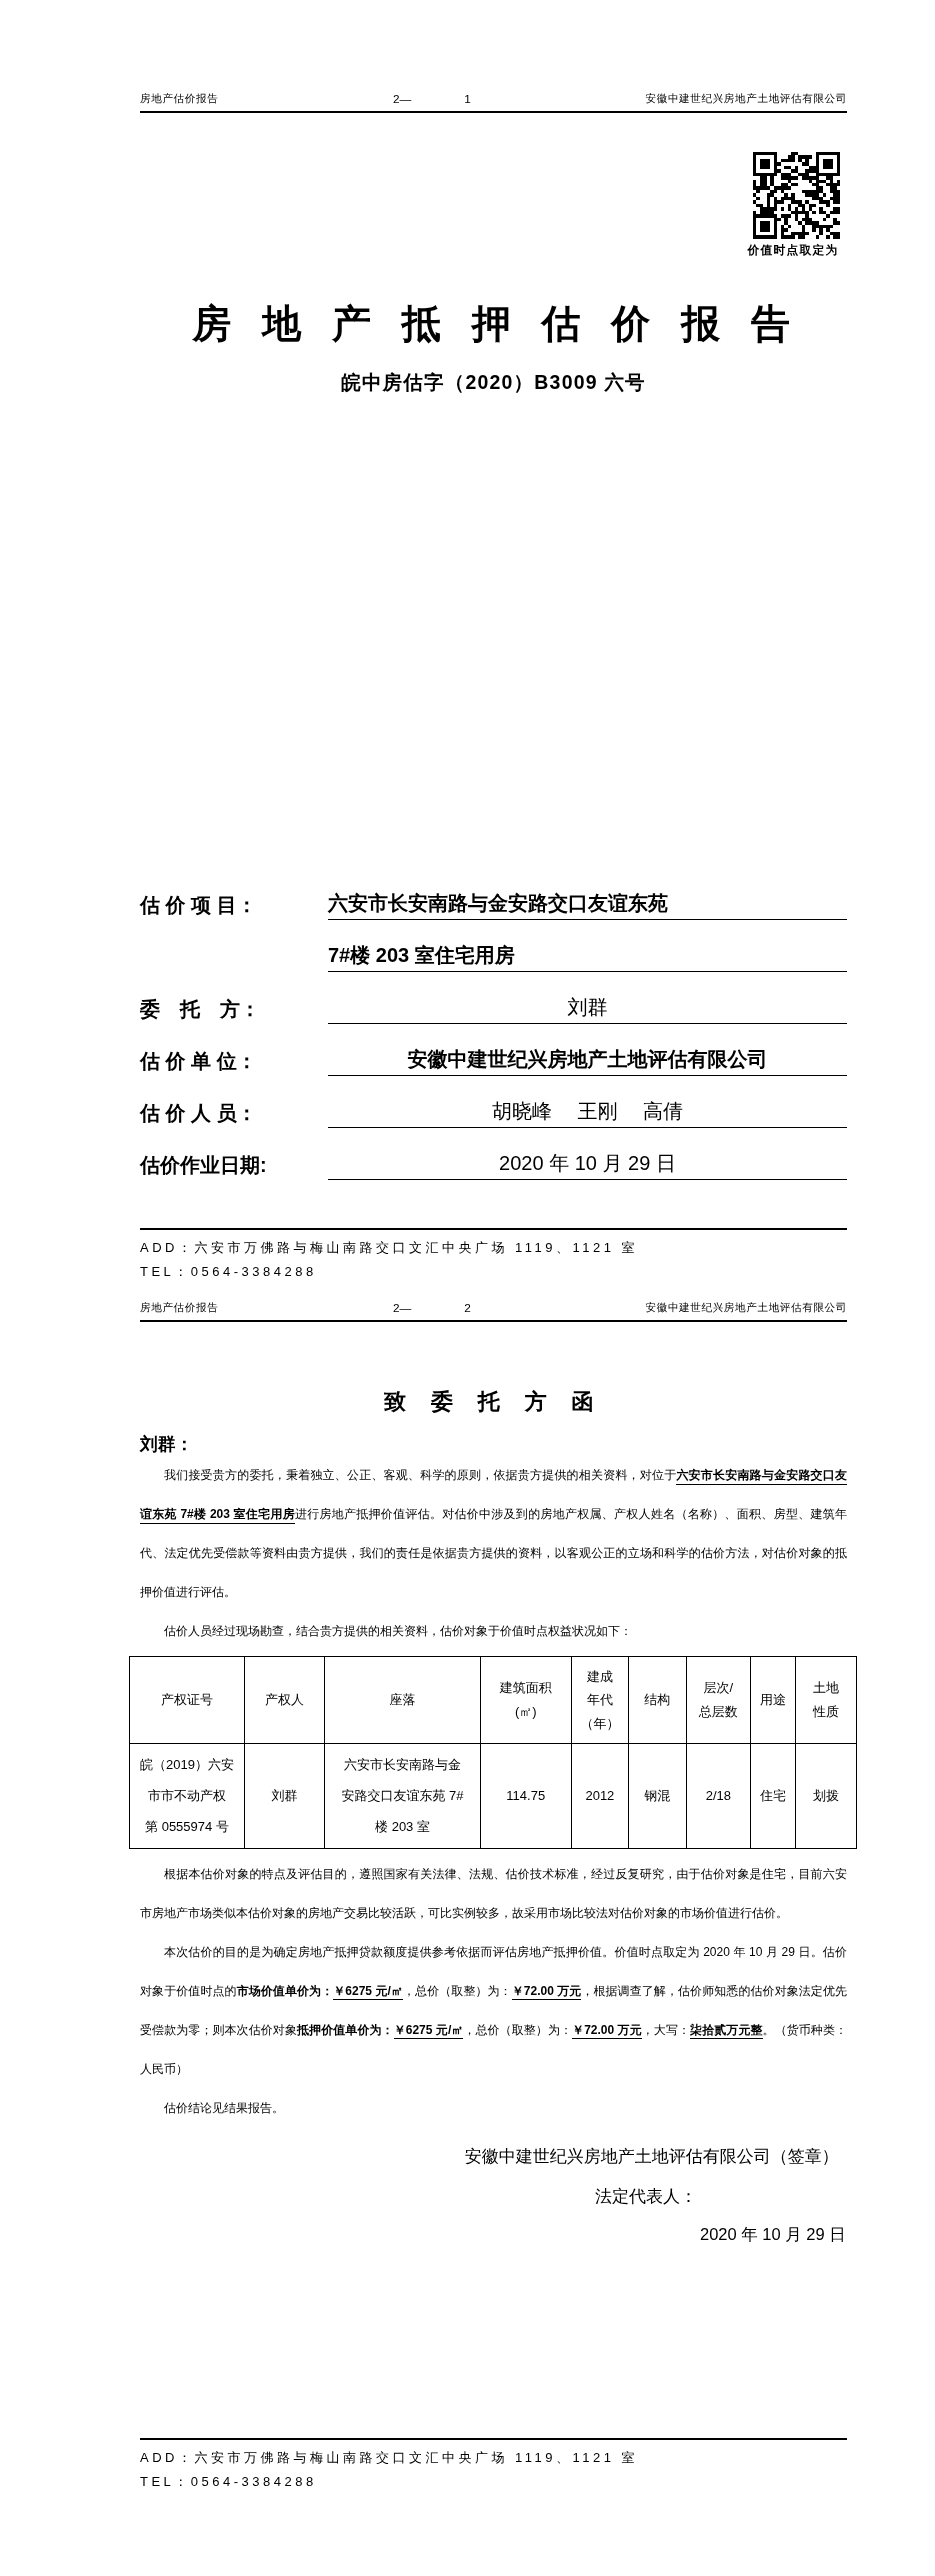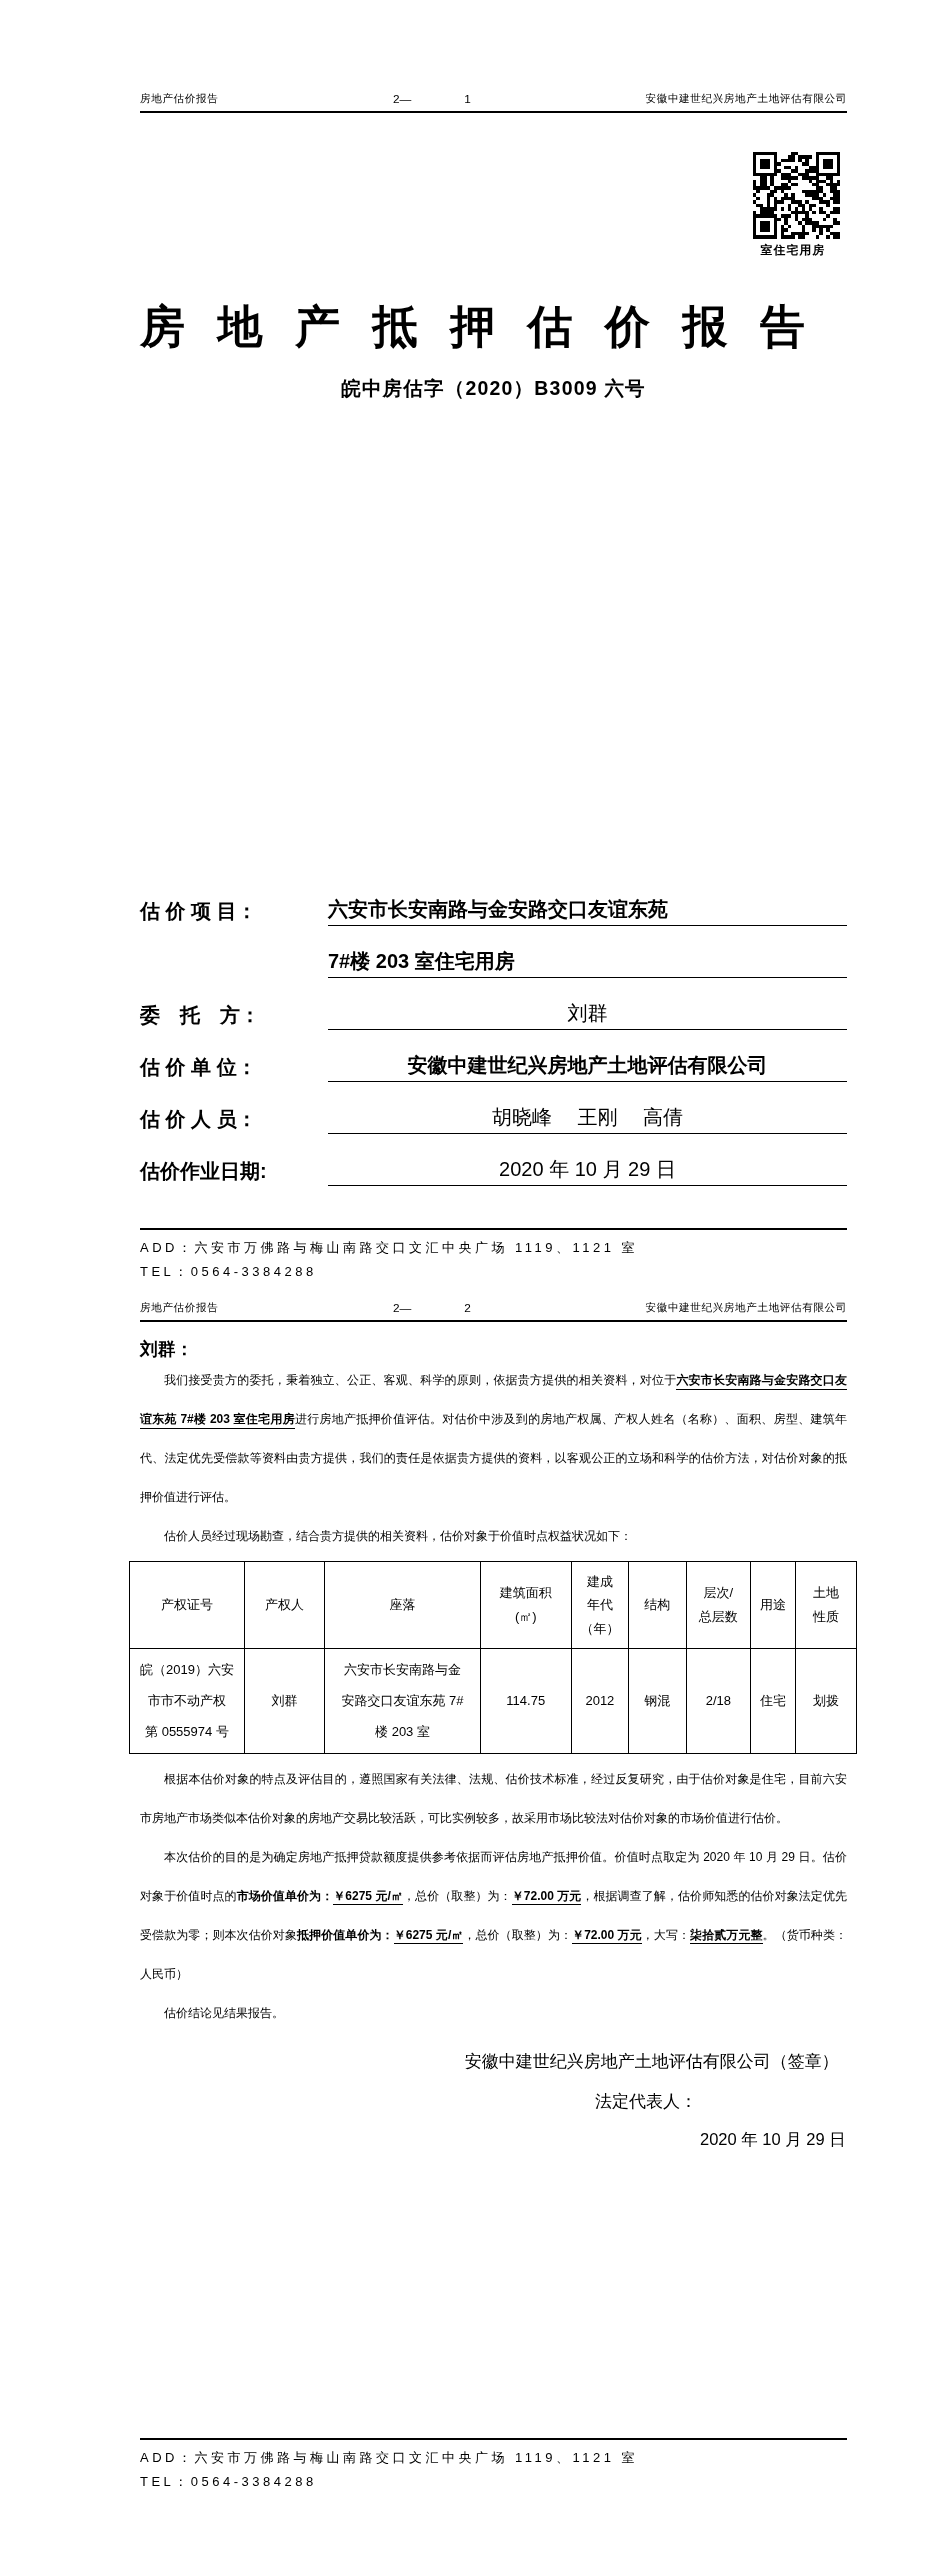--- a/index.html
+++ b/index.html
@@ -24,21 +24,21 @@
   .pghead .mid{display:flex;gap:53px;font-size:11.8px;letter-spacing:0;}
 
   
   .qr-row{display:flex;flex-direction:column;align-items:flex-end;margin-top:39px;padding-right:7px;}
   .qr{width:87px;height:87px;display:grid;
       grid-template-columns:repeat(25,1fr);grid-template-rows:repeat(25,1fr);background:#fff;}
   .qr i{background:#000;display:block;}
   .qr i.o{background:#fff;}
   .qr-cap{font-weight:bold;font-size:11.8px;margin-top:4.7px;width:94px;text-align:center;letter-spacing:1.2px;}
 
-  .title{font-weight:bold;font-size:45px;letter-spacing:4.7px;word-spacing:10.6px;
+  .title{text-align:center;font-weight:bold;font-size:39px;letter-spacing:4.7px;word-spacing:10.6px;
          margin-top:38px;white-space:nowrap;}
   .docno{text-align:center;font-weight:bold;font-size:19.5px;margin-top:17.7px;letter-spacing:1.2px;}
 
   
   .form{margin-top:472px;font-size:20px;}
   .frow{display:flex;align-items:flex-end;height:52px;gap:31px;}
   .flabel{font-weight:bold;width:157px;flex:none;white-space:nowrap;padding-bottom:1.2px;}
   .fval{flex:1;border-bottom:1.8px solid #000;text-align:center;padding-bottom:2.4px;white-space:nowrap;}
   .fval.bold{font-weight:bold;}
   .fval.left{text-align:left;}
@@ -714,21 +714,21 @@
             <i class="o"></i>
             <i class="o"></i>
             <i></i>
             <i class="o"></i>
             <i class="o"></i>
             <i></i>
             <i class="o"></i>
             <i></i>
             <i></i>
           </div>
-        <div class="qr-cap">室住宅用房</div>
+        <div class="qr-cap">价值时点取定为</div>
       </div>
 
       <div class="title">房 地 产 抵 押 估 价 报 告</div>
       <div class="docno">皖中房估字（2020）B3009 六号</div>
 
       <div class="form">
         <div class="frow">
           <span class="flabel">估 价 项 目：</span>
           <span class="fval bold left">六安市长安南路与金安路交口友谊东苑</span>
         </div>
@@ -766,20 +766,21 @@
     <div class="inner">
       <div class="pghead">
         <span>房地产估价报告</span>
         <span class="mid">
           <span>2—</span>
           <span>2</span>
         </span>
         <span>安徽中建世纪兴房地产土地评估有限公司</span>
       </div>
 
+      <div class="letter-title">致 委 托 方 函</div>
       <div class="salutation">刘群：</div>
 
       <p class="para"><span>我们接受贵方的委托，秉着独立、公正、客观、科学的原则，依据贵方提供的相关资料，对位于</span><span class="b u">六安市长安南路与金安路交口友谊东苑 7#楼 203 室住宅用房</span><span>进行房地产抵押价值评估。对估价中涉及到的房地产权属、产权人姓名（名称）、面积、房型、建筑年代、法定优先受偿款等资料由贵方提供，我们的责任是依据贵方提供的资料，以客观公正的立场和科学的估价方法，对估价对象的抵押价值进行评估。</span></p>
       <p class="para">估价人员经过现场勘查，结合贵方提供的相关资料，估价对象于价值时点权益状况如下：</p>
 
       <table class="tbl">
         <colgroup>
           <col style="width:15.7%">
             <col style="width:11.1%">
             <col style="width:21.4%">

